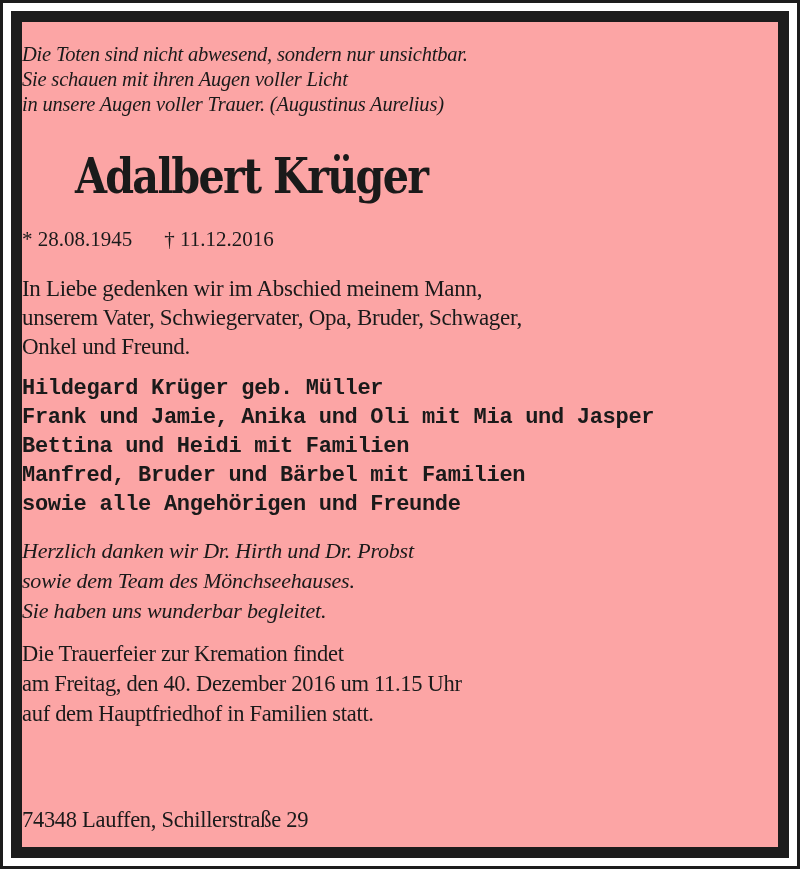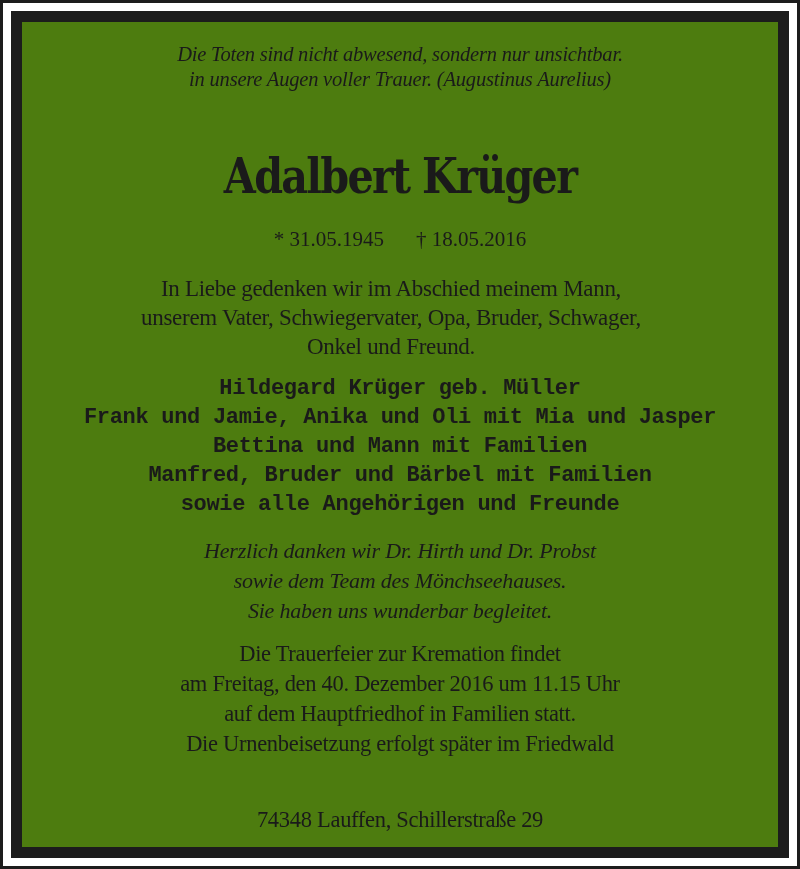--- a/index.html
+++ b/index.html
@@ -14,22 +14,22 @@
     .gap {
       position: absolute; left: 3px; top: 3px; right: 3px; bottom: 3px;
       background: #ffffff;
     }
     .inner-border {
       position: absolute; left: 11px; top: 11px; right: 11px; bottom: 11px;
       background: #1c1c1c;
     }
     .panel {
       position: absolute; left: 22px; top: 22px; right: 22px; bottom: 22px;
-      background: #4d7c0f;
-      text-align: center;
+      background: #fca5a5;
+      text-align: left;
     }
     .line { display: block; white-space: nowrap; }
     .quote {
       position: absolute; left: 0; right: 0; top: 20px;
       font-family: "Liberation Serif", serif;
       font-style: italic;
       font-size: 20.5px; line-height: 25px;
       letter-spacing: -0.2px;
     }
     .name {
@@ -82,51 +82,51 @@
 </head>
 <body>
 
 <div class="gap"></div>
 <div class="inner-border"></div>
 
 <div class="panel">
 
   <div class="quote">
     <span class="line">Die Toten sind nicht abwesend, sondern nur unsichtbar.</span>
+    <span class="line">Sie schauen mit ihren Augen voller Licht</span>
     <span class="line">in unsere Augen voller Trauer. (Augustinus Aurelius)</span>
   </div>
 
   <div class="name">Adalbert Krüger</div>
 
   <div class="dates">
-    <span>* 31.05.1945</span><span class="sep"></span><span>† 18.05.2016</span>
+    <span>* 28.08.1945</span><span class="sep"></span><span>† 11.12.2016</span>
   </div>
 
   <div class="intro">
     <span class="line">In Liebe gedenken wir im Abschied meinem Mann,</span>
     <span class="line">unserem Vater, Schwiegervater, Opa, Bruder, Schwager,</span>
     <span class="line">Onkel und Freund.</span>
   </div>
 
   <div class="mourners">
     <span class="line">Hildegard Krüger geb. Müller</span>
     <span class="line">Frank und Jamie, Anika und Oli mit Mia und Jasper</span>
-    <span class="line">Bettina und Mann mit Familien</span>
+    <span class="line">Bettina und Heidi mit Familien</span>
     <span class="line">Manfred, Bruder und Bärbel mit Familien</span>
     <span class="line">sowie alle Angehörigen und Freunde</span>
   </div>
 
   <div class="thanks">
     <span class="line">Herzlich danken wir Dr. Hirth und Dr. Probst</span>
     <span class="line">sowie dem Team des Mönchseehauses.</span>
     <span class="line">Sie haben uns wunderbar begleitet.</span>
   </div>
 
   <div class="service">
     <span class="line">Die Trauerfeier zur Kremation findet</span>
     <span class="line">am Freitag, den 40. Dezember 2016 um 11.15 Uhr</span>
     <span class="line">auf dem Hauptfriedhof in Familien statt.</span>
-    <span class="line">Die Urnenbeisetzung erfolgt später im Friedwald</span>
   </div>
 
   <div class="address">74348 Lauffen, Schillerstraße 29</div>
 
 </div>
 
 </body></html>

